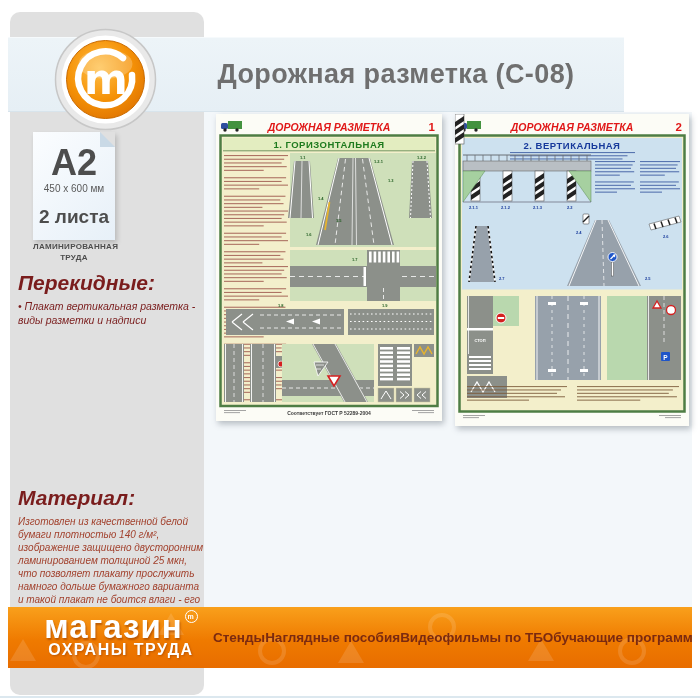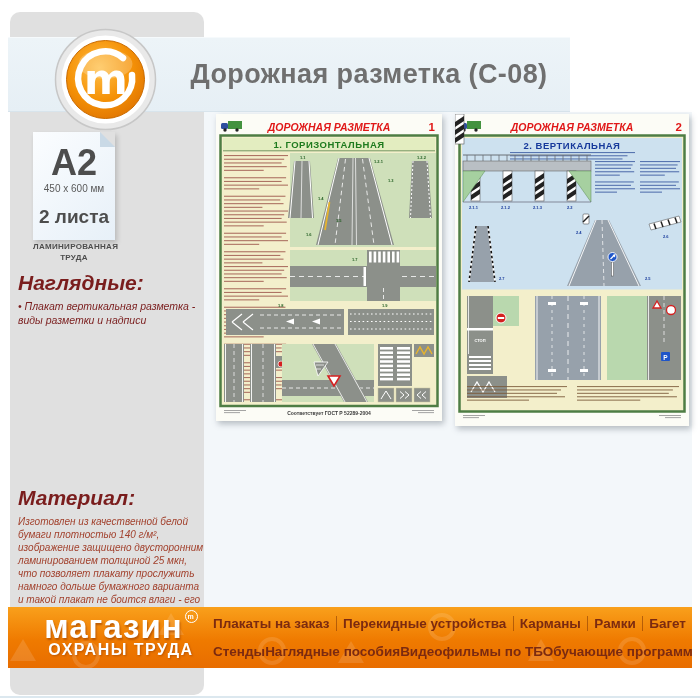--- a/index.html
+++ b/index.html
@@ -1,21 +1,21 @@
 <!DOCTYPE html>
 <html><head>
 <meta charset="utf-8">
 <style>
   html,body{margin:0;padding:0;}
   body{width:700px;height:700px;position:relative;background:#ffffff;overflow:hidden;
        font-family:"Liberation Sans",sans-serif;}
   .gray-panel{position:absolute;left:10px;top:12px;width:194px;height:683px;
        background:#e0e0e0;border-radius:10px;}
   .content-panel{position:absolute;left:204px;top:112px;width:488px;height:495px;background:#f3f7fa;}
-  .header-band{position:absolute;left:8px;top:37px;width:562px;height:75px;box-sizing:border-box;
+  .header-band{position:absolute;left:8px;top:37px;width:616px;height:75px;box-sizing:border-box;
        background:linear-gradient(#edf4f8,#e6eff5);border-top:1px solid #f6fafc;border-bottom:1px solid #d8e4ec;
        display:flex;align-items:center;justify-content:center;padding-left:160px;}
   .page-title{font-size:27px;font-weight:bold;color:#6f6f6f;letter-spacing:.4px;}
   .logo{position:absolute;left:53px;top:27px;width:105px;height:105px;cursor:pointer;}
   .a2-sheet{position:absolute;left:33px;top:132px;width:82px;height:108px;text-align:center;
        background:linear-gradient(135deg,#fbfdff,#e7f0f8);box-shadow:2px 3px 5px rgba(0,0,0,.18);}
   .a2-sheet::before{content:"";position:absolute;top:0;right:0;border-style:solid;
        border-width:0 15px 15px 0;border-color:#e0e0e0 #e0e0e0 #c9d9e6 transparent;}
   .a2-big{font-size:36px;font-weight:bold;color:#4d4d4d;margin-top:12px;line-height:38px;}
   .a2-size{font-size:10px;color:#5a5a5a;margin-top:1px;}
@@ -83,21 +83,21 @@
   <div class="a2-big">A2</div>
   <div class="a2-size">450 x 600 мм</div>
   <div class="a2-sheets">2 листа</div>
   <div class="a2-paper">
     <div>ЛАМИНИРОВАННАЯ</div>
     <div>ТРУДА</div>
   </div>
 </div>
 
 <div class="contents">
-  <div class="sec-heading">Наглядные:</div>
+  <div class="sec-heading">Перекидные:</div>
   <div class="sec-item">• Плакат вертикальная разметка - виды разметки и надписи</div>
 </div>
 
 <div class="material">
   <div class="sec-heading">Материал:</div>
   <div class="material-text">Изготовлен из качественной белой бумаги плотностью 140 г/м², изображение защищено двусторонним ламинированием толщиной 25 мкн, что позволяет плакату прослужить намного дольше бумажного варианта и такой плакат не боится влаги - его смело можно протирать.</div>
 </div>
 
 <div class="poster poster-1">
 <svg viewBox="0 0 226 307" width="226" height="307" font-family="Liberation Sans, sans-serif">
@@ -479,31 +479,20 @@
   <div class="pat tri" style="left:520px;top:32px"></div>
   <div class="pat circ" style="left:610px;top:30px"></div>
 
   <div class="brand">
     <div class="brand-main"><span>магазин</span><span class="brand-mark">m</span></div>
     <div class="brand-sub">ОХРАНЫ ТРУДА</div>
   </div>
 
   <div class="menu">
     <div class="menu-row">
-      <span class="menu-item">Плакаты на заказ</span>
-      <span class="menu-sep"></span>
-      <span class="menu-item">Перекидные устройства</span>
-      <span class="menu-sep"></span>
-      <span class="menu-item">Карманы</span>
-      <span class="menu-sep"></span>
-      <span class="menu-item">Рамки</span>
-      <span class="menu-sep"></span>
-      <span class="menu-item">Багет</span>
-    </div>
-    <div class="menu-row">
       <span class="menu-item">Стенды</span>
       <span class="menu-sep"></span>
       <span class="menu-item">Наглядные пособия</span>
       <span class="menu-sep"></span>
       <span class="menu-item">Видеофильмы по ТБ</span>
       <span class="menu-sep"></span>
       <span class="menu-item">Обучающие программы</span>
     </div>
   </div>
 </div>

